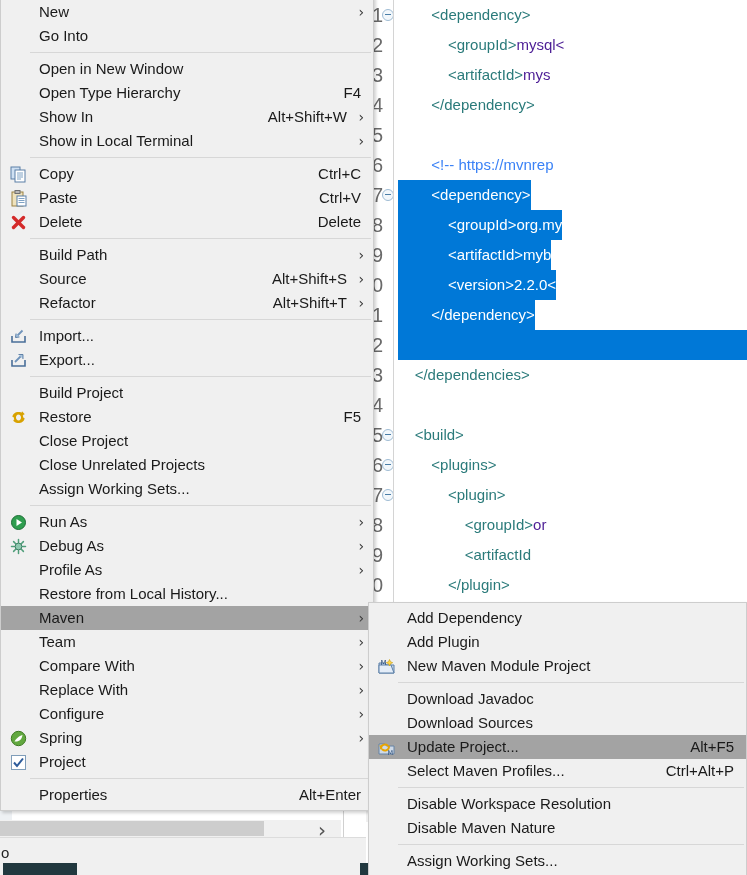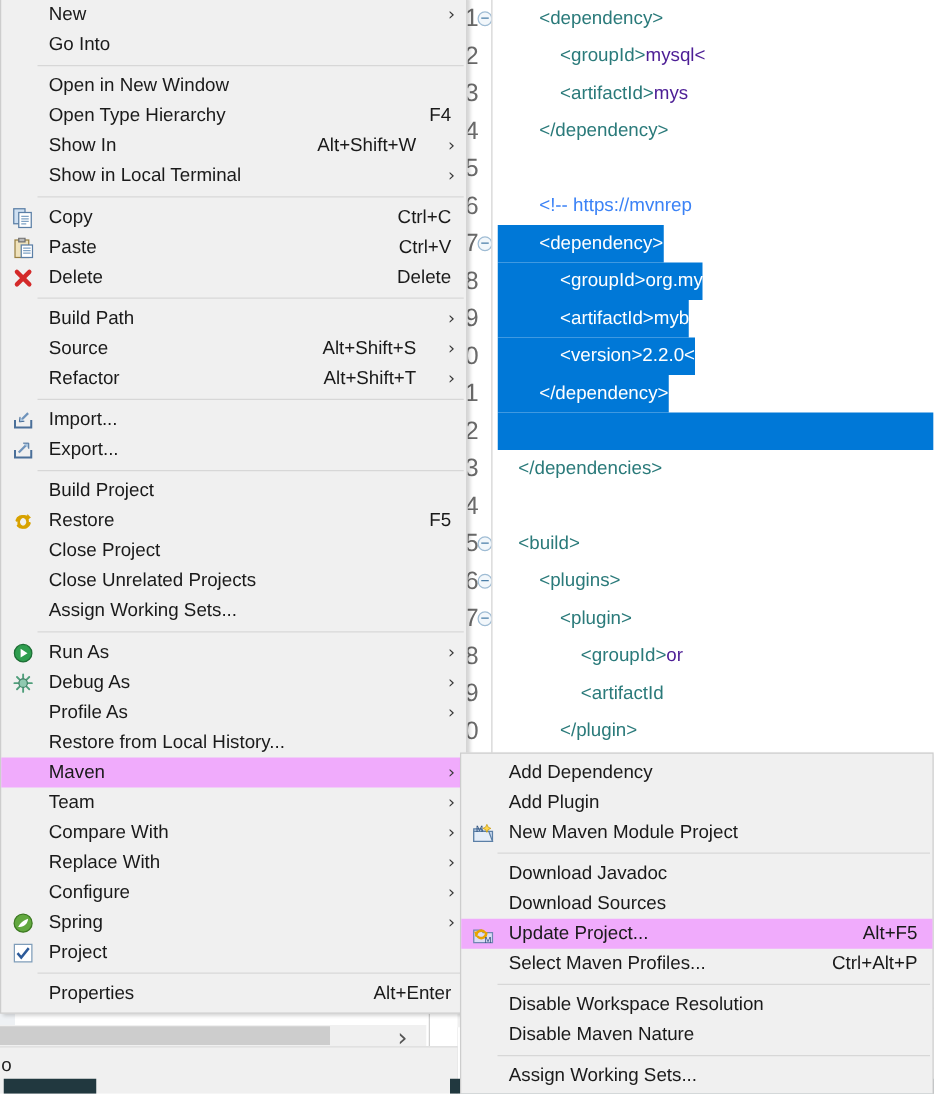--- a/index.html
+++ b/index.html
@@ -106,24 +106,24 @@
     padding: 3px 0;
   }
   #main-menu { left: 0px; top: -4px; width: 374px; }
   .menu-item {
     position: relative;
     height: 24px; line-height: 24px;
     padding-left: 38px; padding-right: 35px;
     white-space: nowrap;
     cursor: default;
   }
-  .menu-item.hl { background: #f0abfc; }
+  .menu-item.hl { background: #a3a3a3; }
   .mi-label { display: inline-block; }
   .mi-accel {
-    position: absolute; right: 40px; top: 0;
+    position: absolute; right: 26px; top: 0;
     color: #1a1a1a;
   }
   .mi-accel.noarrow { right: 12px; }
   .mi-arrow {
     position: absolute; right: 9px; top: 0; height: 24px; line-height: 24px;
     font-family: "DejaVu Sans", sans-serif; font-size: 14px; color: #3a3a3a;
   }
   .mi-icon {
     position: absolute; left: 9px; top: 4px;
     width: 17px; height: 17px;

